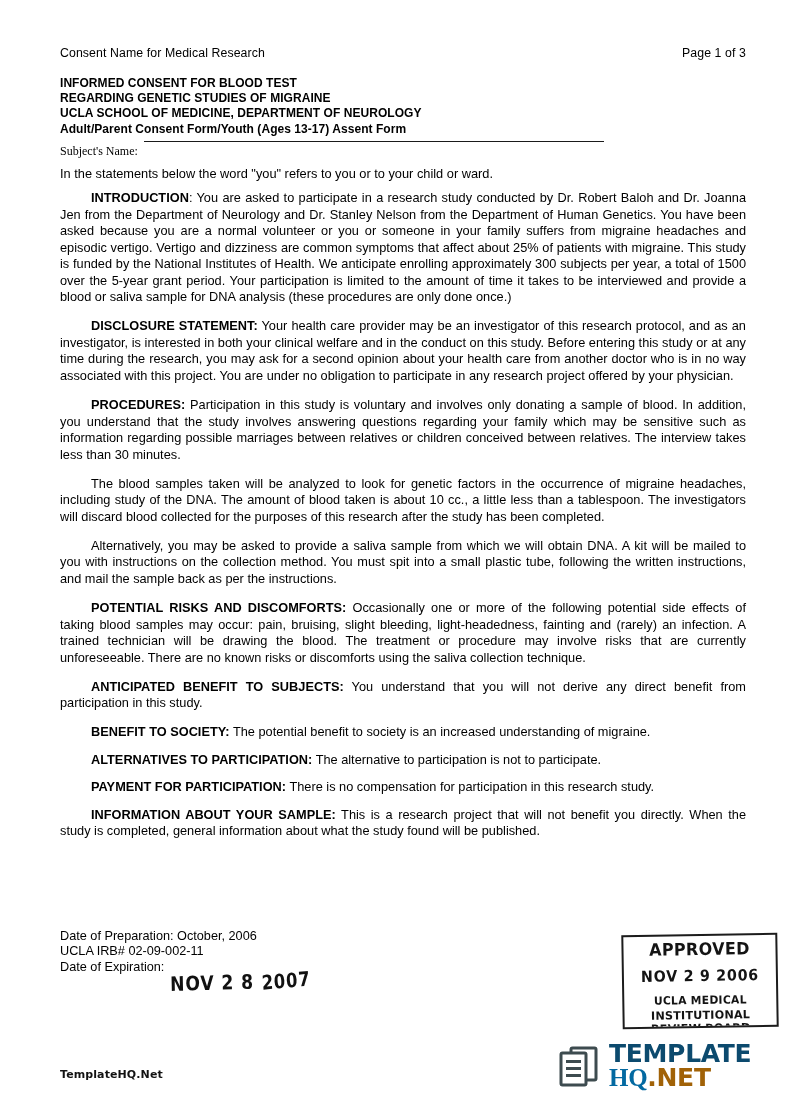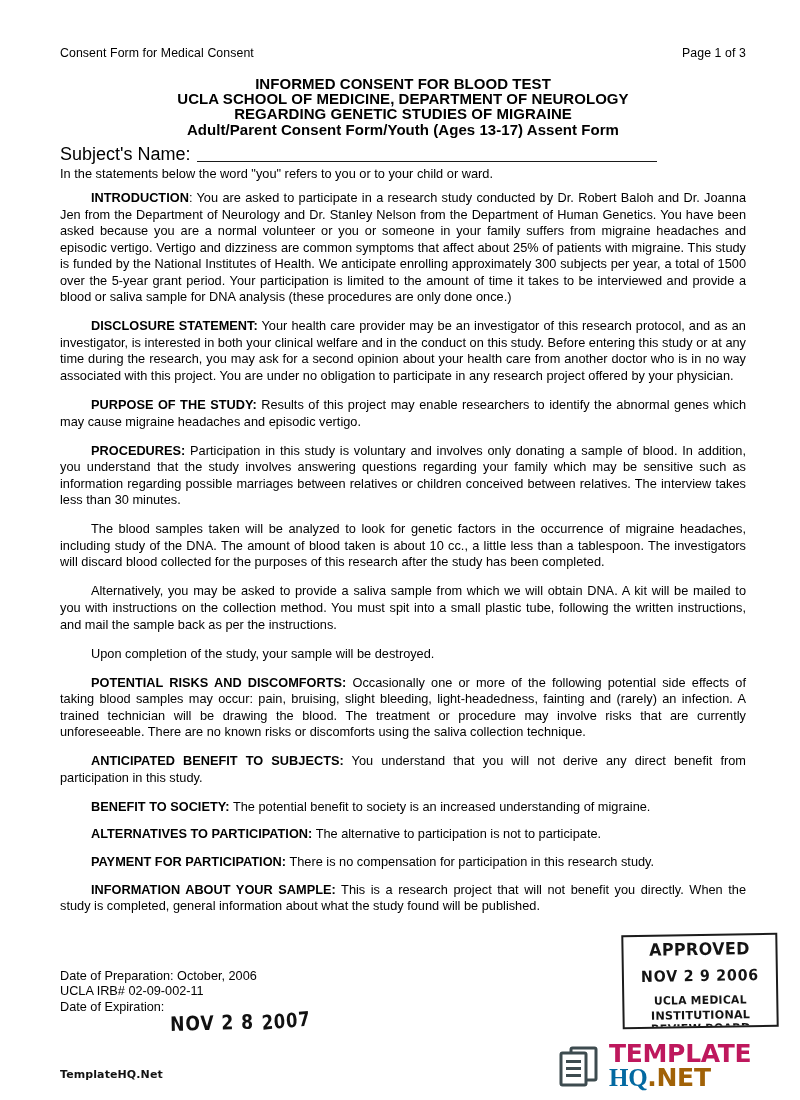--- a/index.html
+++ b/index.html
@@ -34,37 +34,38 @@
   }
   .run-head .left { white-space: nowrap; }
   .run-head .right { white-space: nowrap; }
 
   
   .title-block {
     position: absolute;
     top: 76px;
     left: 60px;
     width: 686px;
-    text-align: center;
-    font-weight: bold;
-    font-size: 15px;
+    text-align: left;
+    font-weight: bold;
+    font-size: 12px;
     line-height: 15.2px;
     letter-spacing: 0.05px;
   }
   .title-block .t-line { display: block; white-space: nowrap; }
 
   
   .subject-row {
     position: absolute;
     top: 144px;
     left: 60px;
     width: 686px;
-    font-size: 18px;
+    font-size: 12px;
     display: flex;
-    align-items: flex-end;
+    align-items: flex-start;
+    font-family: Liberation Serif, serif;
   }
   .subject-row .label { white-space: nowrap; }
   .subject-row .rule {
     display: inline-block;
     width: 460px;
     border-bottom: 1.4px solid #1a1a1a;
     margin-left: 6px;
     position: relative;
     top: -3px;
   }
@@ -95,21 +96,21 @@
   p.para.tight { margin-bottom: 11px; }
   p.para .hd {
     font-weight: bold;
     padding-left: 31px;
   }
 
   
   .datebox {
     position: absolute;
     left: 60px;
-    top: 969px;
+    top: 929px;
     font-size: 12.7px;
     line-height: 15.4px;
   }
   .datebox .dl { display: block; white-space: nowrap; }
   .exp-row { position: relative; height: 16px; }
   .exp-stamp {
     position: absolute;
     left: 110px;
     top: 2px;
     font-family: "DejaVu Sans", sans-serif;
@@ -190,70 +191,64 @@
     gap: 7px;
   }
   .logo-icon { flex: 0 0 auto; display: block; }
   .logo-words {
     font-family: "DejaVu Sans", sans-serif;
     font-weight: bold;
     font-size: 25px;
     line-height: 24px;
     letter-spacing: -0.3px;
   }
-  .logo-words .l1 { display: block; color: #be185d; }
+  .logo-words .l1 { display: block; color: #0c4a6e; }
   .logo-words .l2 { display: block; }
   .logo-words .hq { color: #0369a1; font-family: Liberation Serif, serif; }
   .logo-words .net { color: #a16207; }
 </style>
 </head>
 <body>
 
 <div class="page">
 
   <div class="run-head">
-    <span class="left">Consent Form for Medical Consent</span>
+    <span class="left">Consent Name for Medical Research</span>
     <span class="right">Page 1 of 3</span>
   </div>
 
   <div class="title-block">
     <span class="t-line">INFORMED CONSENT FOR BLOOD TEST</span>
+    <span class="t-line">REGARDING GENETIC STUDIES OF MIGRAINE</span>
     <span class="t-line">UCLA SCHOOL OF MEDICINE, DEPARTMENT OF NEUROLOGY</span>
-    <span class="t-line">REGARDING GENETIC STUDIES OF MIGRAINE</span>
     <span class="t-line">Adult/Parent Consent Form/Youth (Ages 13-17) Assent Form</span>
   </div>
 
   <div class="subject-row">
     <span class="label">Subject's Name:</span>
     <span class="rule"></span>
   </div>
 
   <div class="intro-line">In the statements below the word "you" refers to you or to your child or ward.</div>
 
   <div class="body-wrap">
     <p class="para">
       <span class="hd">INTRODUCTION</span><span>: </span><span>You are asked to participate in a research study conducted by Dr. Robert Baloh and Dr. Joanna Jen from the Department of Neurology and Dr. Stanley Nelson from the Department of Human Genetics. You have been asked because you are a normal volunteer or you or someone in your family suffers from migraine headaches and episodic vertigo. Vertigo and dizziness are common symptoms that affect about 25% of patients with migraine. This study is funded by the National Institutes of Health. We anticipate enrolling approximately 300 subjects per year, a total of 1500 over the 5-year grant period. Your participation is limited to the amount of time it takes to be interviewed and provide a blood or saliva sample for DNA analysis (these procedures are only done once.)</span>
     </p>
     <p class="para">
       <span class="hd">DISCLOSURE STATEMENT:</span><span>  </span><span>Your health care provider may be an investigator of this research protocol, and as an investigator, is interested in both your clinical welfare and in the conduct on this study. Before entering this study or at any time during the research, you may ask for a second opinion about your health care from another doctor who is in no way associated with this project. You are under no obligation to participate in any research project offered by your physician.</span>
     </p>
     <p class="para">
-      <span class="hd">PURPOSE OF THE STUDY:</span><span> </span><span>Results of this project may enable researchers to identify the abnormal genes which may cause migraine headaches and episodic vertigo.</span>
-    </p>
-    <p class="para">
       <span class="hd">PROCEDURES:</span><span>  </span><span>Participation in this study is voluntary and involves only donating a sample of blood. In addition, you understand that the study involves answering questions regarding your family which may be sensitive such as information regarding possible marriages between relatives or children conceived between relatives. The interview takes less than 30 minutes.</span>
     </p>
     <p class="para">
       <span class="hd"></span><span></span><span>The blood samples taken will be analyzed to look for genetic factors in the occurrence of migraine headaches, including study of the DNA. The amount of blood taken is about 10 cc., a little less than a tablespoon. The investigators will discard blood collected for the purposes of this research after the study has been completed.</span>
     </p>
     <p class="para">
       <span class="hd"></span><span></span><span>Alternatively, you may be asked to provide a saliva sample from which we will obtain DNA. A kit will be mailed to you with instructions on the collection method. You must spit into a small plastic tube, following the written instructions, and mail the sample back as per the instructions.</span>
-    </p>
-    <p class="para">
-      <span class="hd"></span><span></span><span>Upon completion of the study, your sample will be destroyed.</span>
     </p>
     <p class="para">
       <span class="hd">POTENTIAL RISKS AND DISCOMFORTS:</span><span>  </span><span>Occasionally one or more of the following potential side effects of taking blood samples may occur: pain, bruising, slight bleeding, light-headedness, fainting and (rarely) an infection. A trained technician will be drawing the blood. The treatment or procedure may involve risks that are currently unforeseeable. There are no known risks or discomforts using the saliva collection technique.</span>
     </p>
     <p class="para">
       <span class="hd">ANTICIPATED BENEFIT TO SUBJECTS:</span><span>  </span><span>You understand that you will not derive any direct benefit from participation in this study.</span>
     </p>
     <p class="para tight">
       <span class="hd">BENEFIT TO SOCIETY:</span><span> </span><span>The potential benefit to society is an increased understanding of migraine.</span>
     </p>

